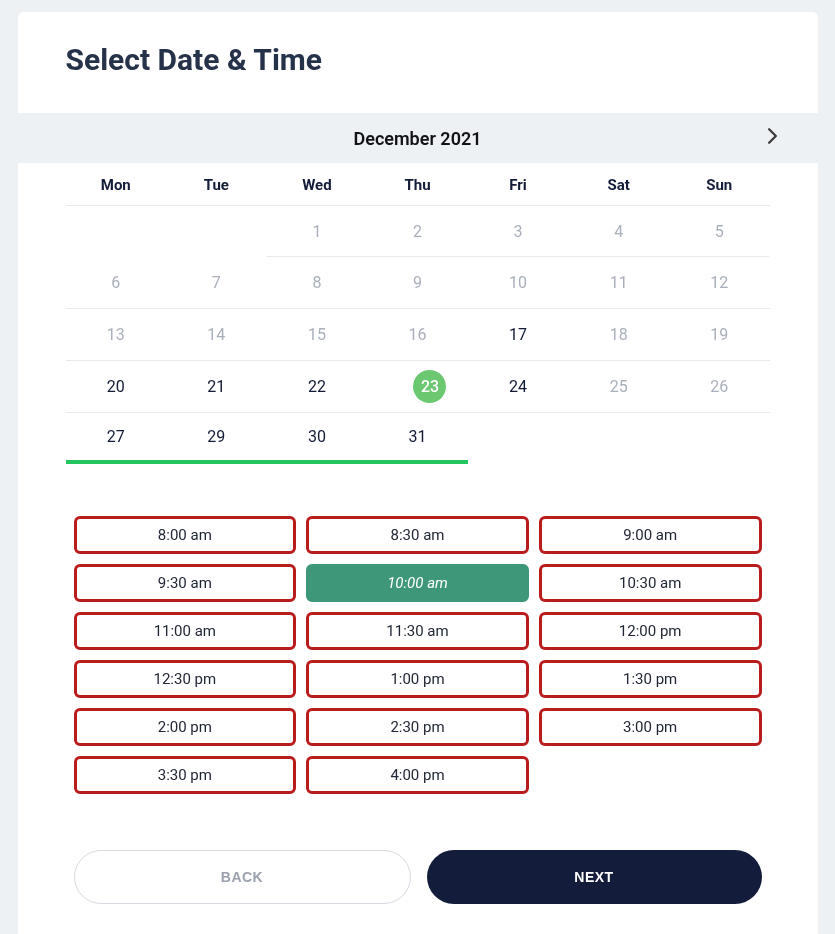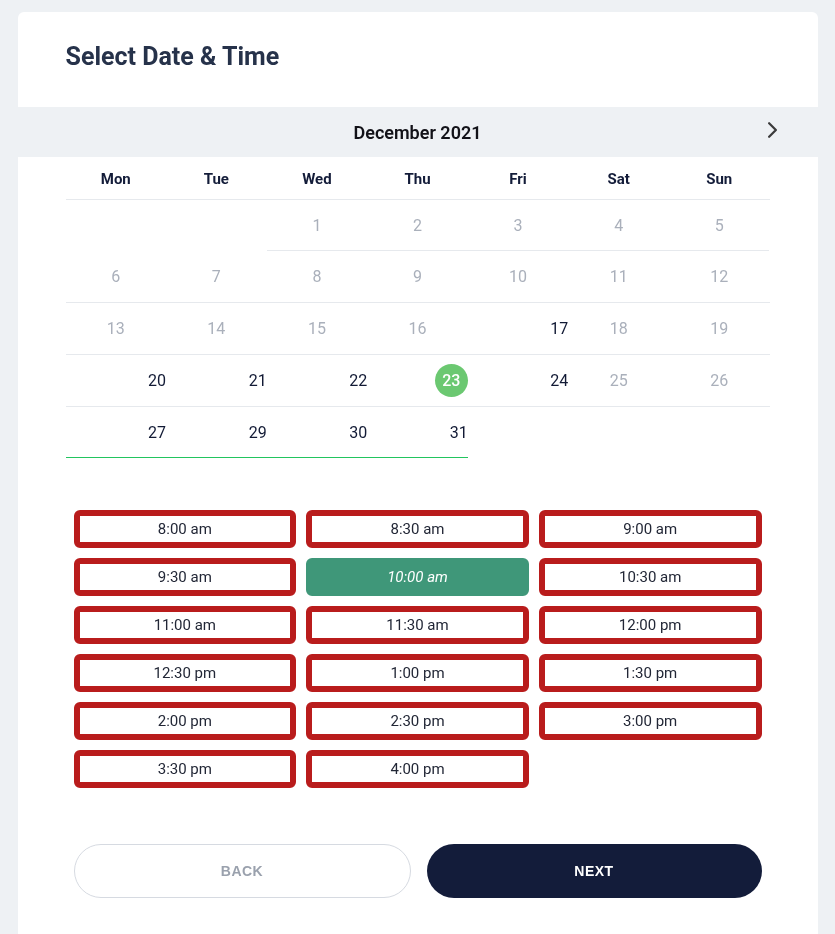--- a/index.html
+++ b/index.html
@@ -12,21 +12,21 @@
     .card {
       width: 800px;
       background: #fff;
       border-radius: 6px;
       overflow: hidden;
       padding-bottom: 0;
       position: relative;
     }
     .title {
       padding: 30px 48px 24px;
-      font-size: 25px;
+      font-size: 30px;
       font-weight: 700;
       color: #26324a;
     }
     .month-bar {
       background: #eef1f4;
       display: flex;
       align-items: center;
       justify-content: center;
       height: 50px;
       position: relative;
@@ -65,51 +65,51 @@
     }
     .cal-head {
       border-bottom: 1px solid #e6e9ed;
     }
     .cal-row {
       border-bottom: 1px solid #e6e9ed;
     }
     .cal-row.first { border-bottom: none; }
     .cal-row.first .day:not(.empty) { border-bottom: 1px solid #e6e9ed; }
     .cal-row.last { border-bottom: none; }
-    .cal-row.last .day:not(.empty) { border-bottom: 1px solid #22c55e; }
+    .cal-row.last .day:not(.empty) { border-bottom: 4px solid #22c55e; }
 
     .day {
       height: 51px;
       display: flex; align-items: center; justify-content: center;
       font-size: 16px;
       color: #121a35;
       position: relative;
     }
     .day.disabled { color: #aab0bb; }
-    .day.clickable { cursor: pointer; justify-content: flex-end; }
+    .day.clickable { cursor: pointer; }
     .day.selected .num {
       background: #6bc871;
       color: #fff;
       width: 33px; height: 33px;
       border-radius: 50%;
       display: flex; align-items: center; justify-content: center;
       font-weight: 500;
       margin-left: 25px;
     }
     .day .num { z-index: 1; }
 
     .slots {
       padding: 52px 56px 28px;
       display: grid;
       grid-template-columns: repeat(3, 1fr);
       gap: 10px 10px;
     }
     .slot {
       height: 38px;
-      border: 6px solid #b91c1c;
+      border: 3px solid #b91c1c;
       border-radius: 6px;
       display: flex; align-items: center; justify-content: center;
       font-size: 15px;
       color: #222736;
       background: #fff;
       cursor: pointer;
       user-select: none;
     }
     .slot.selected {
       background: #3f9779;

